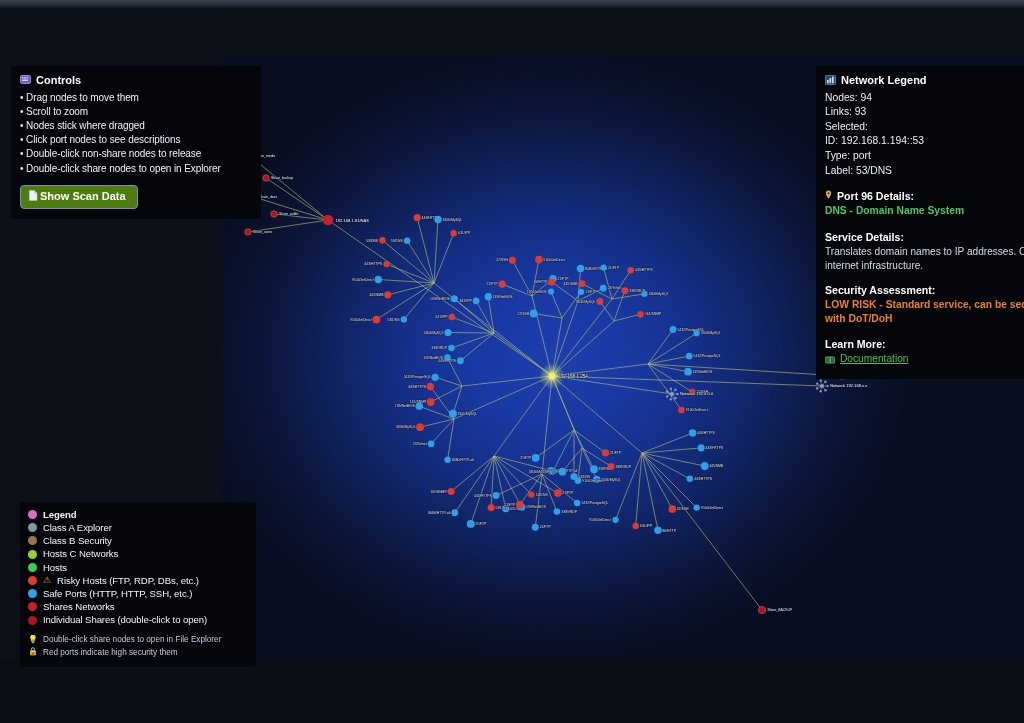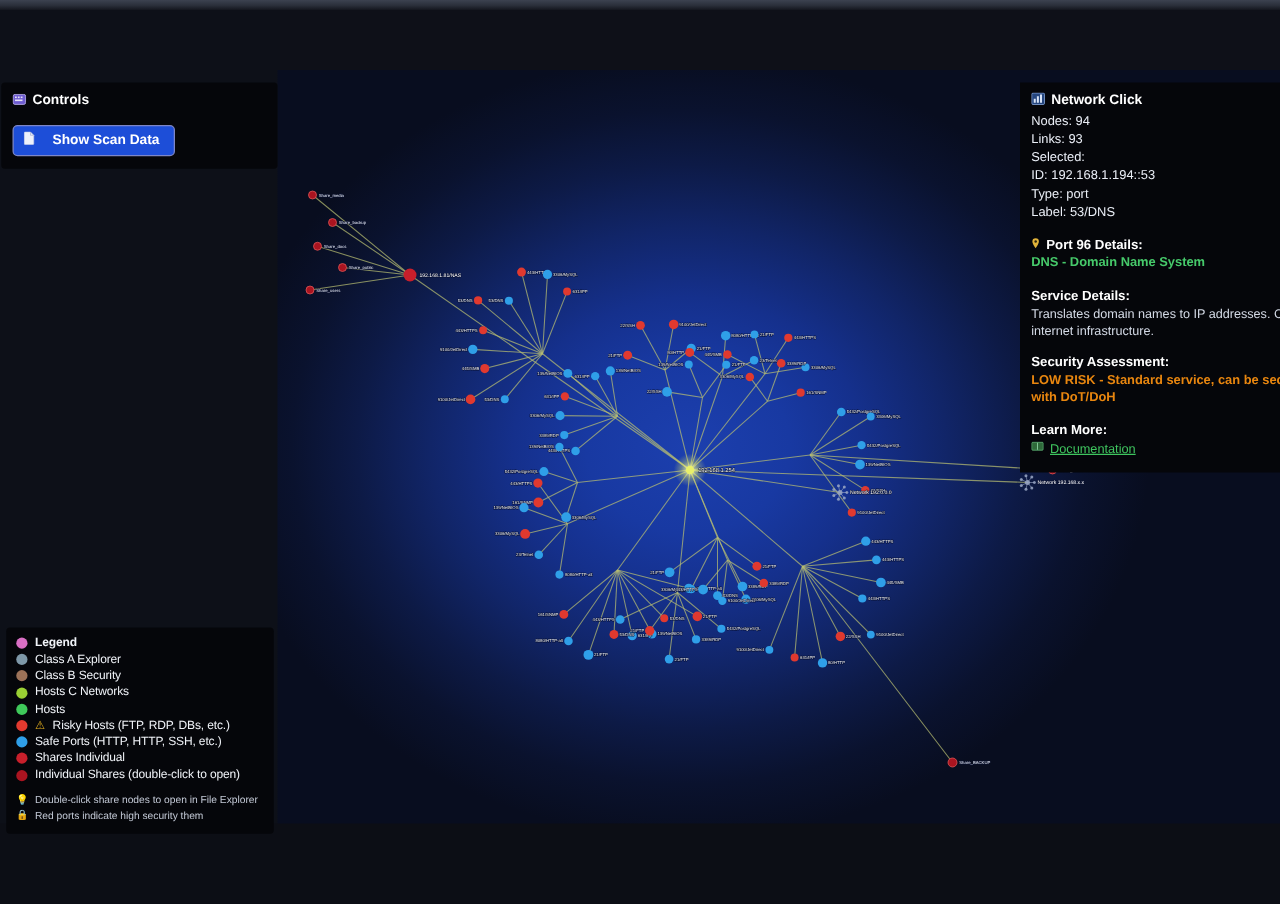--- a/index.html
+++ b/index.html
@@ -44,62 +44,62 @@
   .share-ctr { fill:#c81f2b; }
   .hub { fill:#e8f06a; }
   .netnode { fill:#9aa7c4; opacity:.85; }
 
   
   .panel {
     position:absolute; background:#05060a; color:#e9edf5;
     font-size:10px; line-height:1.42;
   }
   #controls-panel {
-    left:1px; top:66px; width:221px; padding:7px 9px 10px 9px;
+    left:11px; top:66px; width:250px; padding:7px 9px 10px 9px;
     border-radius:3px;
   }
   .panel-title {
     font-weight:bold; font-size:11px; color:#ffffff;
     display:flex; align-items:center; gap:5px; margin-bottom:2px;
   }
   .ctl-list { list-style:none; }
   .ctl-list li { white-space:nowrap; font-size:10px; color:#eef1f7; letter-spacing:-.1px; }
   .ctl-list li::before { content:"• "; }
 
   #scan-btn {
-    margin-top:9px; display:inline-flex; align-items:center; gap:14px;
-    background:#1d4ed8; border:1px solid #7d86c8; border-radius:4px;
+    margin-top:9px; display:inline-flex; align-items:center; gap:2px;
+    background:#4d7c0f; border:1px solid #7d86c8; border-radius:4px;
     color:#fff; font-size:11px; font-weight:bold; padding:4px 11px 5px 8px;
     cursor:pointer; font-family:"Liberation Sans",sans-serif;
   }
 
   
   #legend-panel {
-    left:5px; top:502px; width:214px; padding:6px 8px 8px 8px; border-radius:3px;
+    left:20px; top:502px; width:236px; padding:6px 8px 8px 8px; border-radius:3px;
   }
   .lg-row { display:flex; align-items:center; gap:6px; height:13.2px; white-space:nowrap; }
   .sw { width:9px; height:9px; border-radius:50%; flex:0 0 9px; }
   .lg-txt { font-size:9.6px; color:#f0f3f8; letter-spacing:-.1px; }
   .lg-txt.bold { font-weight:bold; }
   .lg-hint { display:flex; align-items:center; gap:5px; height:12.5px; white-space:nowrap; }
   .lg-hint span.t { font-size:8.2px; color:#c3c9d6; }
   .lg-gap { height:7px; }
 
   
   #info-panel {
     left:816px; top:66px; width:260px; padding:7px 9px 10px 9px;
   }
   #info-panel .row { white-space:nowrap; font-size:10.3px; color:#eaeef6; }
   .sec-head { font-weight:bold; color:#ffffff; font-size:10.6px; margin-top:2px; }
   .sec-head.port { display:flex; align-items:center; gap:5px; }
   .svc-green { color:#46c96a; font-weight:bold; font-size:10.3px; }
   .svc-body { color:#d4dae6; font-size:10.1px; line-height:1.35; }
   .risk-low { color:#e8860f; font-weight:bold; font-size:10.3px; line-height:1.35; }
   .doc-link { color:#3fc55f; text-decoration:underline; font-size:10.2px;
-              display:inline-flex; align-items:flex-start; gap:5px; cursor:pointer; }
+              display:inline-flex; align-items:flex-end; gap:5px; cursor:pointer; }
   .spacer { height:9px; }
   .ico { display:inline-block; line-height:1; }
 </style>
 </head>
 <body>
 
 <div id="top-strip"></div>
 
 <div id="canvas-wrap">
   <div id="canvas-left-dark"></div>
@@ -450,20 +450,28 @@
       <svg width="11" height="9" viewBox="0 0 11 9">
         <rect x="0.5" y="0.5" width="10" height="8" rx="1.5" fill="#6d5bd0" stroke="#b9aee8" stroke-width=".7"></rect>
         <rect x="2" y="2.2" width="1.4" height="1.3" fill="#e6e2f7"></rect>
         <rect x="4.3" y="2.2" width="1.4" height="1.3" fill="#e6e2f7"></rect>
         <rect x="6.6" y="2.2" width="1.4" height="1.3" fill="#e6e2f7"></rect>
         <rect x="2" y="4.6" width="6" height="1.3" fill="#e6e2f7"></rect>
       </svg>
     </span>
     <span>Controls</span>
   </div>
+  <ul class="ctl-list" id="ctl-list">
+      <li>Drag nodes to move them</li>
+      <li>Scroll to zoom</li>
+      <li>Nodes stick where dragged</li>
+      <li>Click port nodes to see descriptions</li>
+      <li>Double-click non-share nodes to release</li>
+      <li>Double-click share nodes to open in Explorer</li>
+    </ul>
   <button id="scan-btn">
     <span class="ico">
       <svg width="9" height="11" viewBox="0 0 9 11">
         <path d="M1 .6h4.4L8 3.2V10a.6.6 0 0 1-.6.6H1A.6.6 0 0 1 .4 10V1.2A.6.6 0 0 1 1 .6z" fill="#eef1fb" stroke="#c8cfe8" stroke-width=".5"></path>
         <path d="M5.4.8v2.4H7.9" fill="none" stroke="#9aa4c6" stroke-width=".5"></path>
       </svg>
     </span>
     <span>Show Scan Data</span>
   </button>
 </div>
@@ -494,21 +502,21 @@
         <span class="sw" style="background: rgb(226, 58, 47);"></span>
         <span style="color: rgb(232, 178, 31); font-size: 9px; line-height: 1;">⚠</span>
         <span class="lg-txt">Risky Hosts (FTP, RDP, DBs, etc.)</span>
       </div>
       <div class="lg-row">
         <span class="sw" style="background: rgb(47, 159, 232);"></span>
         <span class="lg-txt">Safe Ports (HTTP, HTTP, SSH, etc.)</span>
       </div>
       <div class="lg-row">
         <span class="sw" style="background: rgb(200, 31, 43);"></span>
-        <span class="lg-txt">Shares Individual</span>
+        <span class="lg-txt">Shares Networks</span>
       </div>
       <div class="lg-row">
         <span class="sw" style="background: rgb(170, 20, 32);"></span>
         <span class="lg-txt">Individual Shares (double-click to open)</span>
       </div>
     </div>
   <div class="lg-gap"></div>
   <div id="legend-hints">
       <div class="lg-hint">
         <span style="font-size: 8px; line-height: 1; color: rgb(224, 178, 58);">💡</span>
@@ -524,21 +532,21 @@
 <div class="panel" id="info-panel">
   <div class="panel-title">
     <span class="ico">
       <svg width="11" height="10" viewBox="0 0 11 10">
         <rect x="0.4" y="0.4" width="10.2" height="9.2" rx="1" fill="#25467f" stroke="#8fb0e6" stroke-width=".6"></rect>
         <rect x="2" y="5" width="1.6" height="3.2" fill="#d8e4f7"></rect>
         <rect x="4.5" y="3" width="1.6" height="5.2" fill="#d8e4f7"></rect>
         <rect x="7" y="1.6" width="1.6" height="6.6" fill="#d8e4f7"></rect>
       </svg>
     </span>
-    <span>Network Click</span>
+    <span>Network Legend</span>
   </div>
   <div class="row">Nodes: 94</div>
   <div class="row">Links: 93</div>
   <div class="row">Selected:</div>
   <div class="row">ID: 192.168.1.194::53</div>
   <div class="row">Type: port</div>
   <div class="row">Label: 53/DNS</div>
 
   <div class="spacer"></div>
 

